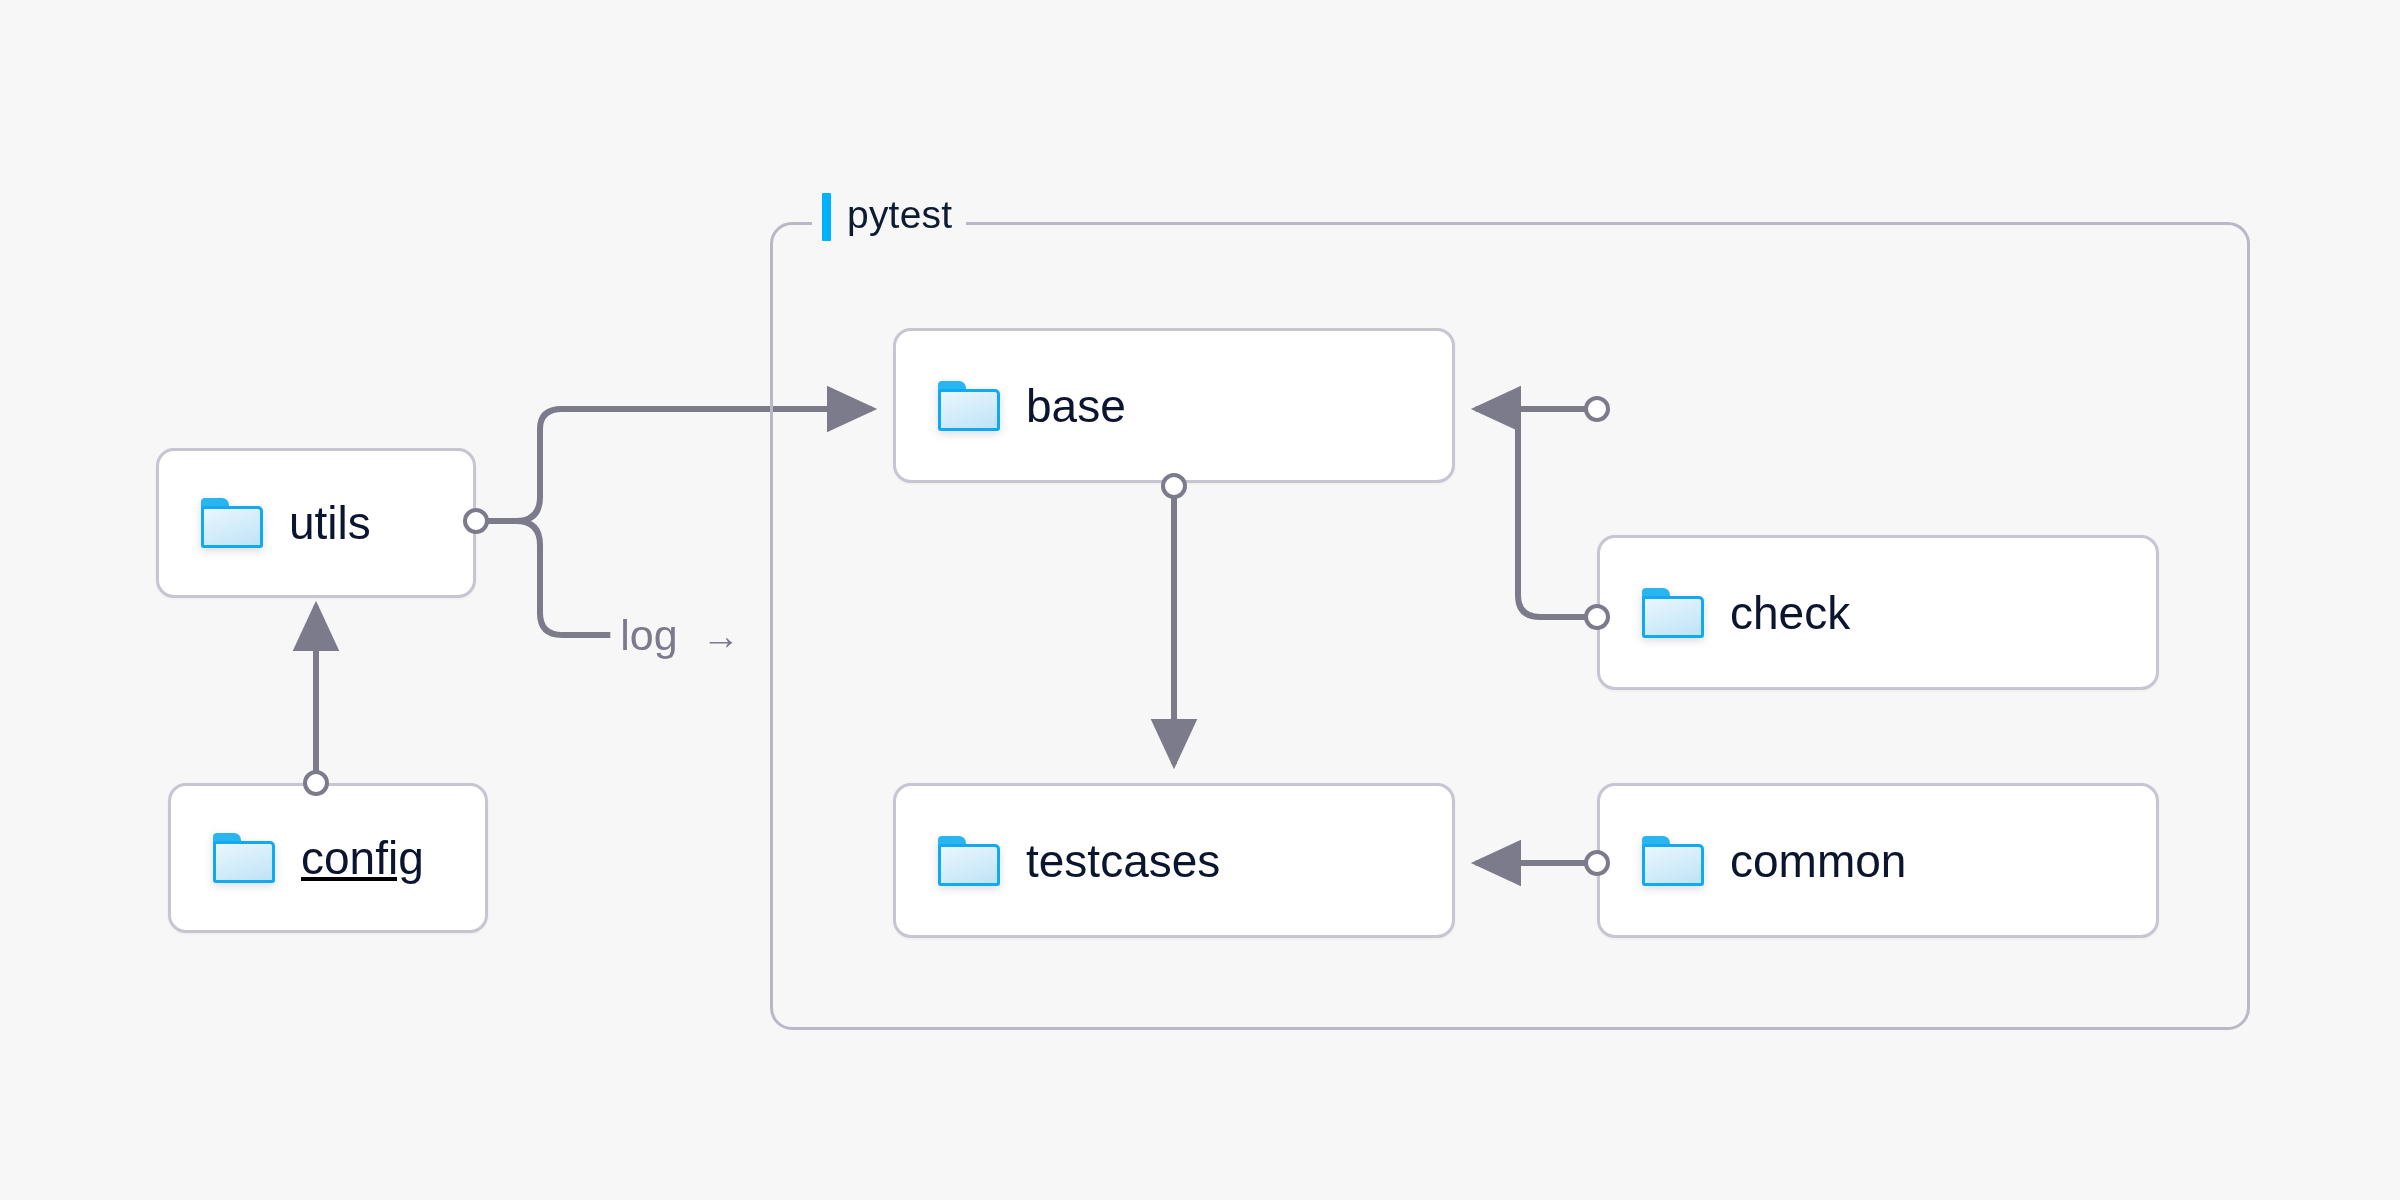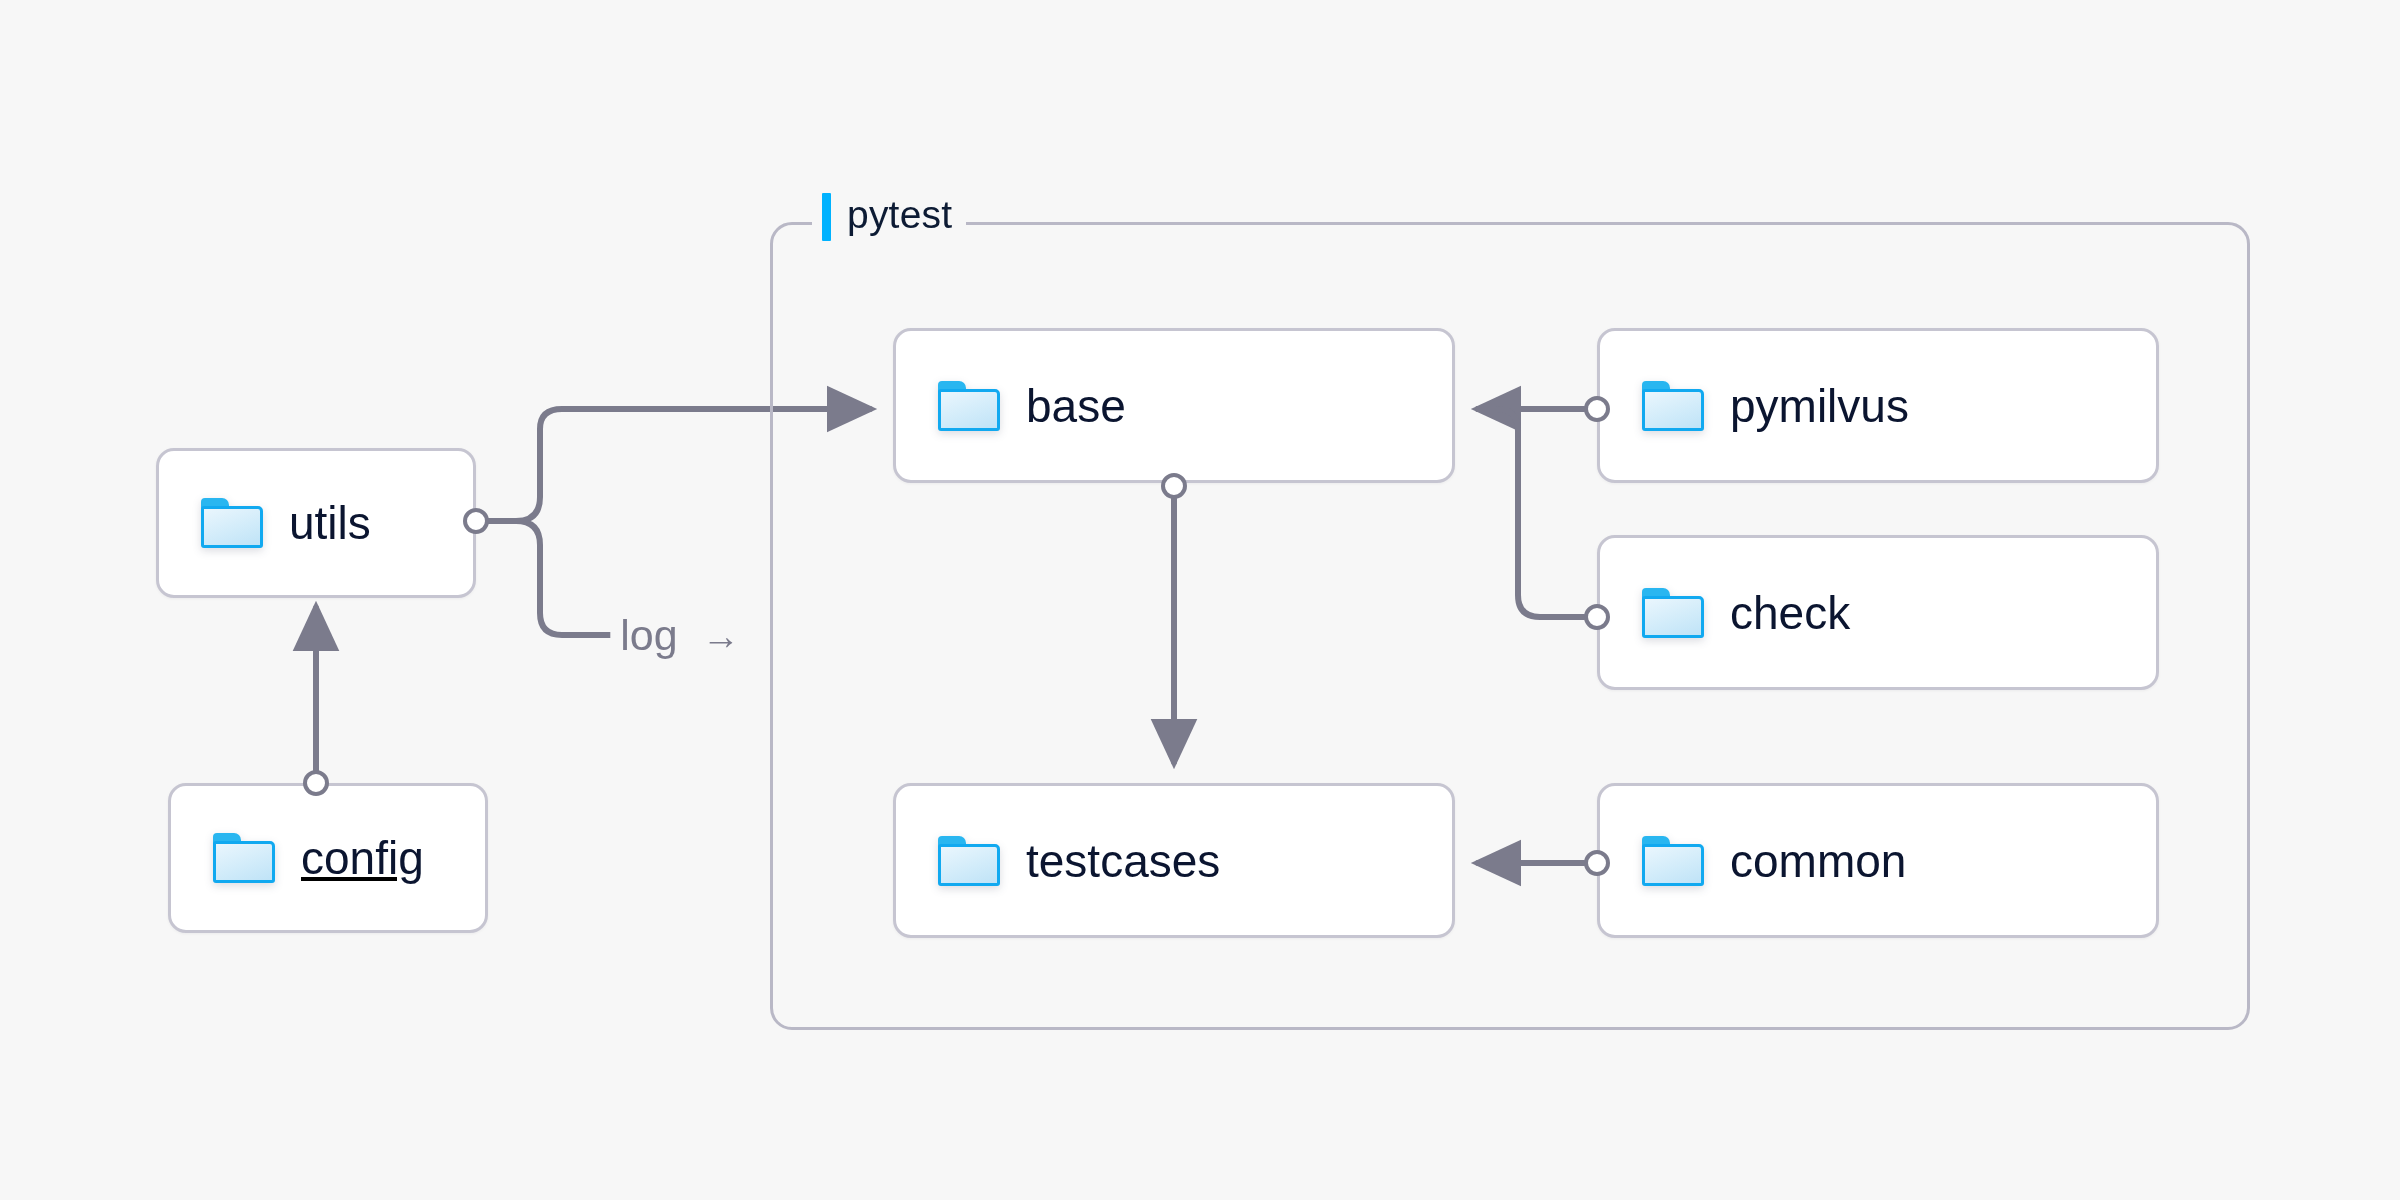--- a/index.html
+++ b/index.html
@@ -217,29 +217,20 @@
   <div class="node" style="left:893px; top:783px; width:562px; height:155px;">
     <div class="node-inner">
       <span class="folder-icon">
         <span class="tab"></span>
           <span class="body"></span>
       </span>
       <span class="node-label">testcases</span>
     </div>
   </div>
 
-  <div class="node" style="left:1597px; top:328px; width:562px; height:155px;">
-    <div class="node-inner">
-      <span class="folder-icon">
-        <span class="tab"></span>
-          <span class="body"></span>
-      </span>
-      <span class="node-label">pymilvus</span>
-    </div>
-  </div>
 
   <div class="node" style="left:1597px; top:535px; width:562px; height:155px;">
     <div class="node-inner">
       <span class="folder-icon">
         <span class="tab"></span>
           <span class="body"></span>
       </span>
       <span class="node-label">check</span>
     </div>
   </div>

